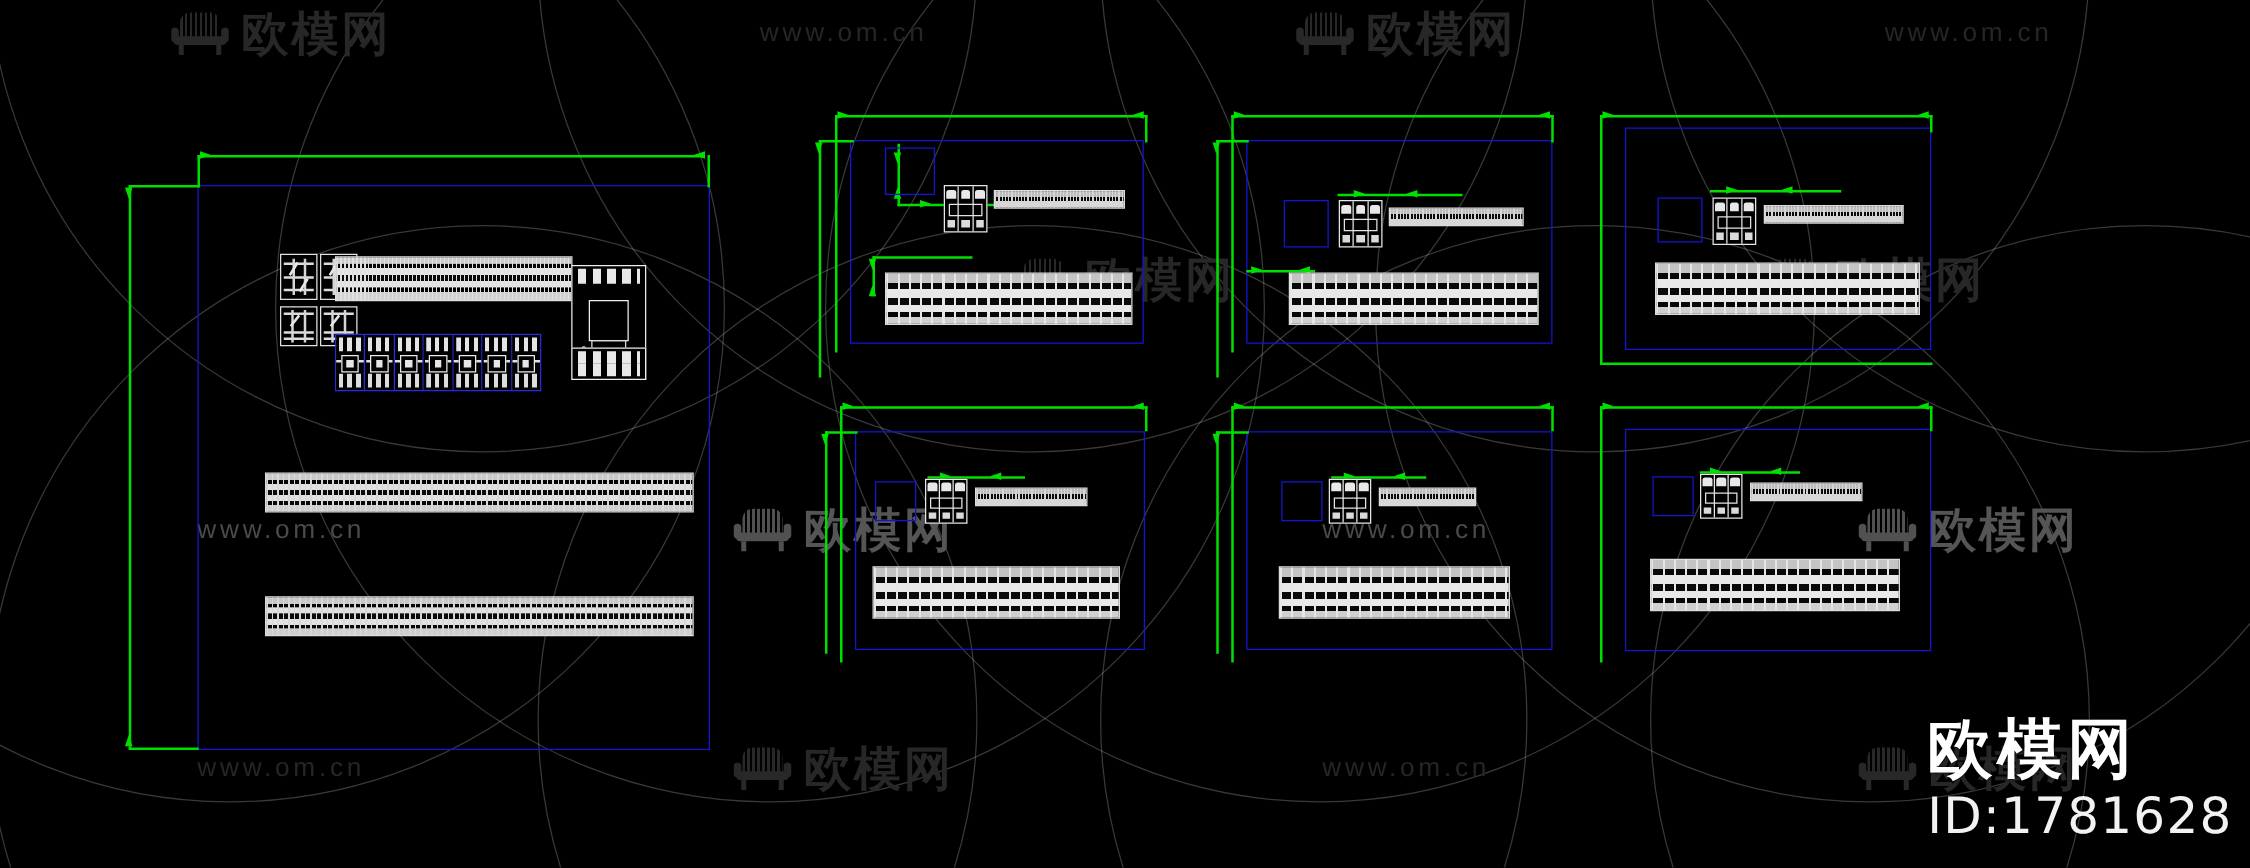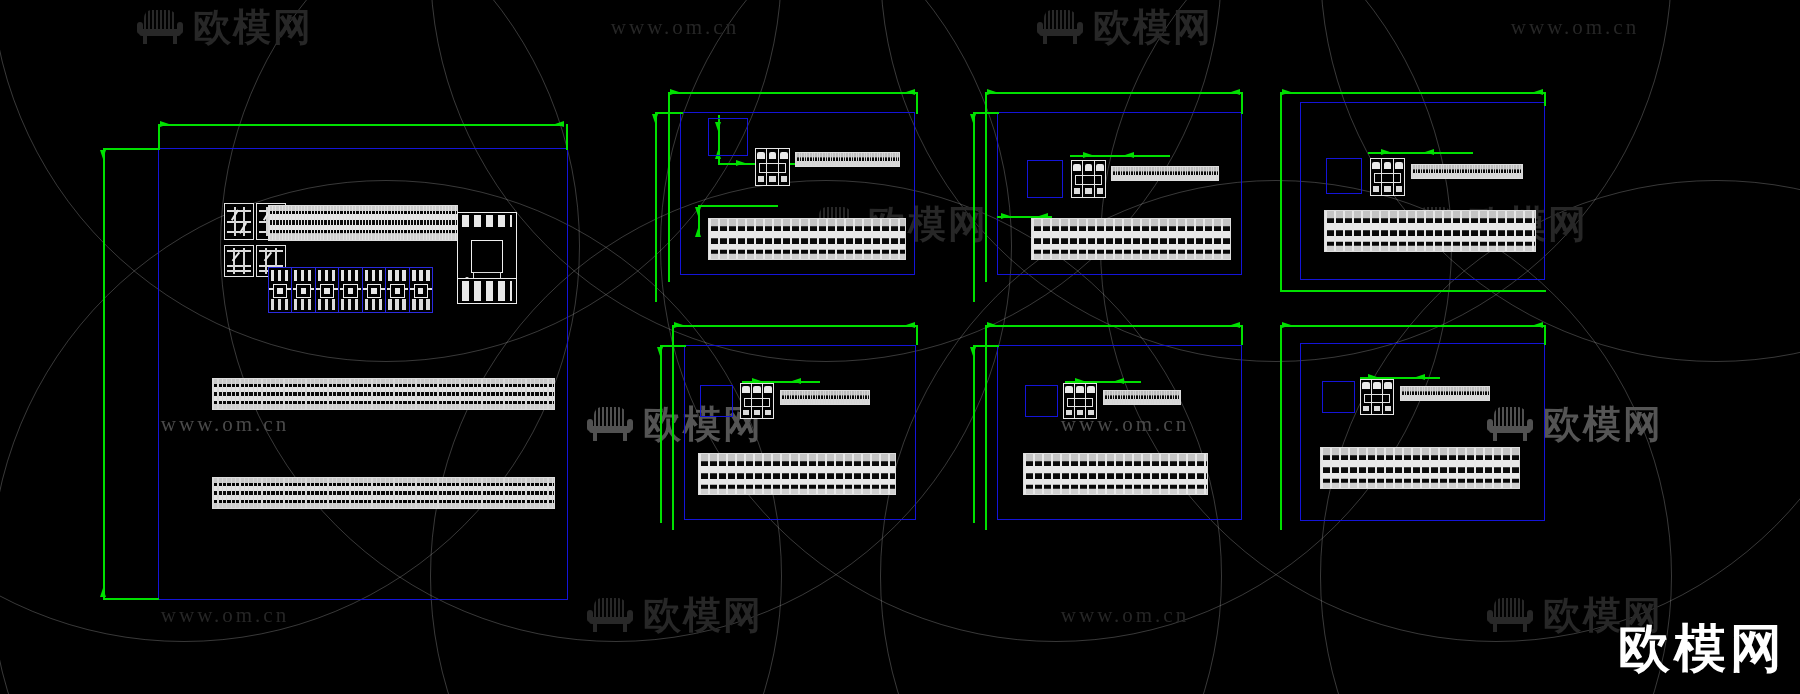--- a/index.html
+++ b/index.html
@@ -13,21 +13,21 @@
   
   .wm-arc{position:absolute;border-radius:50%;border:1px solid rgba(190,190,190,0.30);pointer-events:none;}
 
   
   .wm-row{position:absolute;left:0;width:1800px;display:flex;pointer-events:none;}
   .wm-cell{flex:1 1 0;display:flex;align-items:center;justify-content:center;gap:10px;}
   .wm-logo-text{
     color:#272727;font-size:38px;font-weight:bold;letter-spacing:2px;
     font-family:"DejaVu Sans",sans-serif;line-height:1;
   }
-  .wm-url{color:#262626;font-size:21px;letter-spacing:3px;font-family:Liberation Serif, serif;}
+  .wm-url{color:#262626;font-size:21px;letter-spacing:3px;font-family:Liberation Sans, sans-serif;}
   .wm-sofa{width:46px;height:34px;position:relative;opacity:.92;}
   .wm-sofa .bk{position:absolute;left:7px;top:0;width:32px;height:20px;background:
      repeating-linear-gradient(90deg,#2c2c2c 0 2px,transparent 2px 4px);
      border-top-left-radius:8px;border-top-right-radius:8px;}
   .wm-sofa .seat{position:absolute;left:2px;top:19px;width:42px;height:7px;background:#2c2c2c;border-radius:3px;}
   .wm-sofa .lg1,.wm-sofa .lg2{position:absolute;top:26px;width:4px;height:8px;background:#2c2c2c;}
   .wm-sofa .lg1{left:6px;} .wm-sofa .lg2{right:6px;}
   .wm-sofa .arm1,.wm-sofa .arm2{position:absolute;top:12px;width:6px;height:12px;background:#2c2c2c;border-radius:3px;}
   .wm-sofa .arm1{left:0;} .wm-sofa .arm2{right:0;}
 
@@ -583,15 +583,16 @@
       <div class="pole"></div>
       <div class="pole"></div>
     </div>
     <div class="tb slim" style="left:132px;top:81px;width:90px;height:15px;"></div>
 
     <div class="tb wide" style="left:52px;top:142px;width:200px;height:42px;"></div>
   </div>
 
   <div id="brand">
     <div class="big">欧模网</div>
+    <div class="idline">ID:1781628</div>
   </div>
 
 </div>
 
 </body></html>

